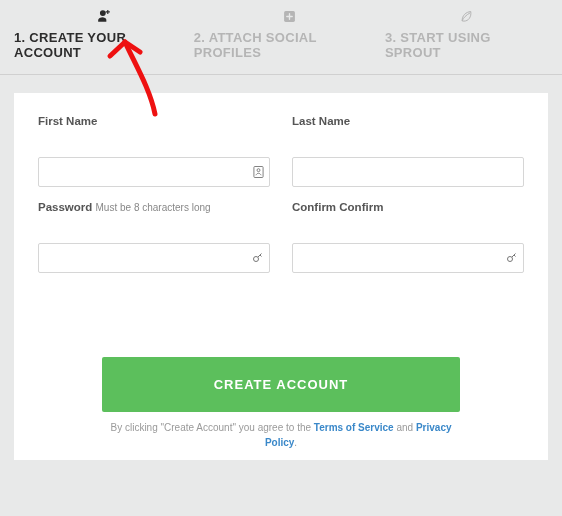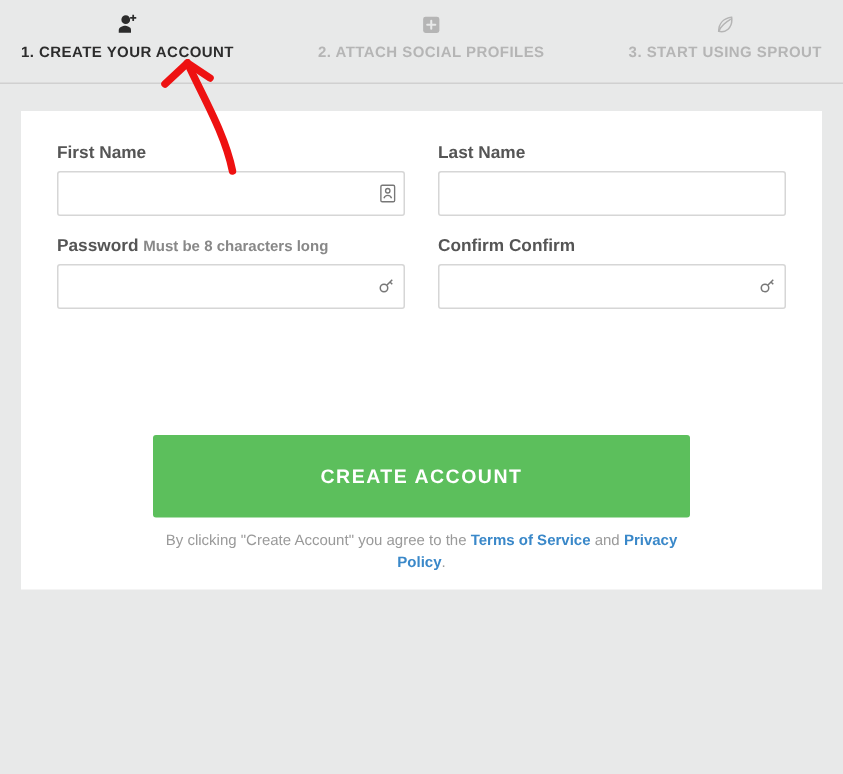--- a/index.html
+++ b/index.html
@@ -16,21 +16,21 @@
       padding: 8px 14px 14px 14px;
       background: #e8e9e9;
       border-bottom: 1px solid #d0d0d0;
     }
     .step {
       display: flex;
       flex-direction: column;
       align-items: center;
       color: #b5b5b5;
       text-transform: uppercase;
-      font-size: 10px;
+      font-size: 13px;
       font-weight: 700;
       letter-spacing: 0.3px;
     }
     .step.active { color: #2c2c2c; }
     .step-icon {
       height: 16px;
       margin-bottom: 6px;
       display: flex;
       align-items: center;
       justify-content: center;
@@ -49,29 +49,30 @@
     }
     .row {
       display: flex;
       gap: 22px;
       margin-bottom: 14px;
     }
     .field {
       flex: 1;
       display: flex;
       flex-direction: column;
+      gap: 24px;
     }
     .label {
       font-size: 11.5px;
       font-weight: 700;
       color: #555;
       margin-bottom: 6px;
     }
     .label .hint {
-      font-weight: 700;
+      font-weight: 400;
       font-size: 10px;
       color: #888;
       text-align: center;
     }
     .input {
       height: 30px;
       border: 1px solid #d6d6d6;
       border-radius: 2px;
       padding: 0 8px;
       font-size: 12px;

